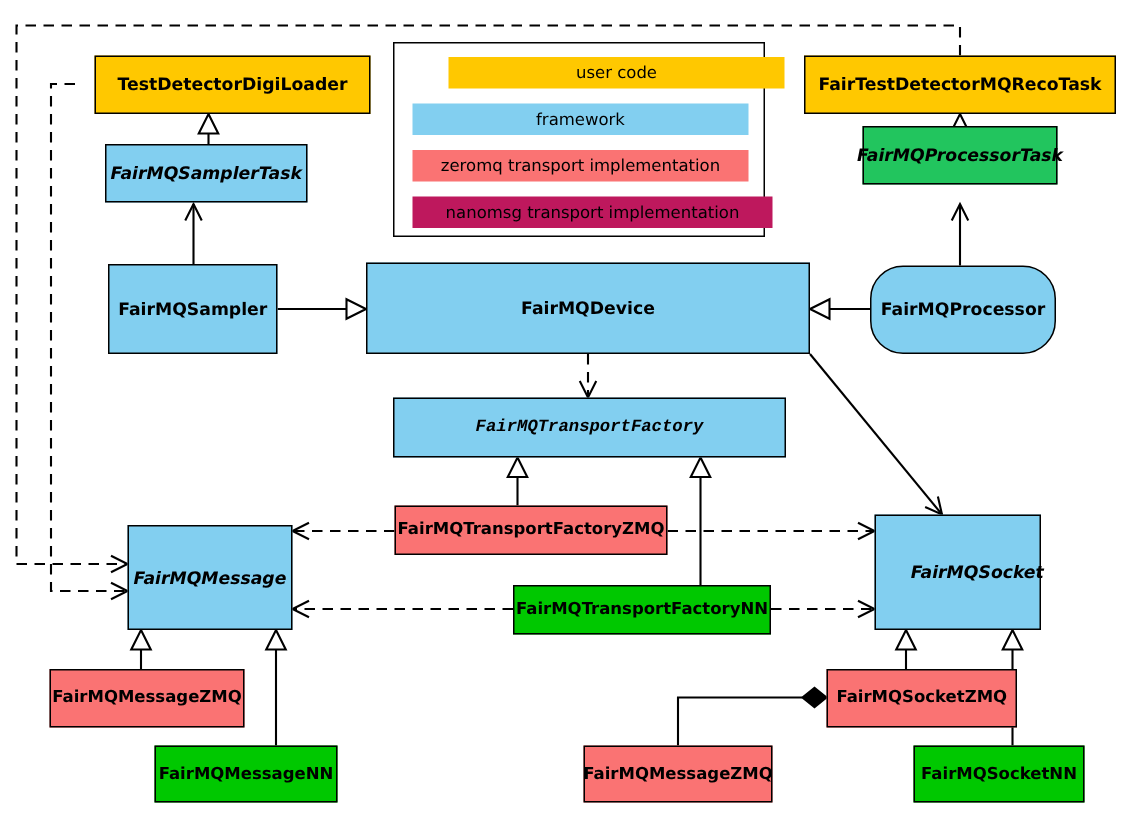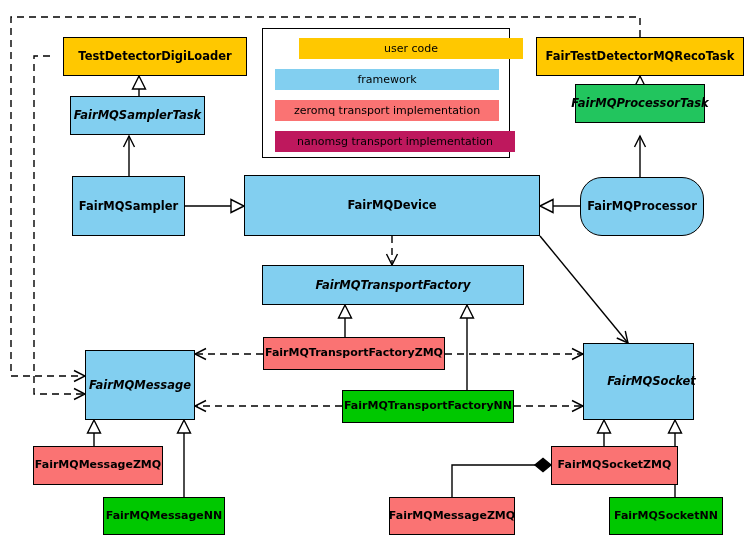--- a/index.html
+++ b/index.html
@@ -120,21 +120,21 @@
       </div>
       <div class="node" style="left: 536px; top: 37px; width: 208px; height: 39px; background: rgb(255, 200, 0); font-size: 11.5px;">
         <span class="lbl t-bold">FairTestDetectorMQRecoTask</span>
       </div>
       <div class="node" style="left: 575px; top: 84px; width: 130px; height: 39px; background: #22c55e; font-size: 11.5px; justify-content: center;">
         <span class="lbl t-bolditalic">FairMQProcessorTask</span>
       </div>
       <div class="node" style="left: 580px; top: 177px; width: 124px; height: 59px; background: rgb(130, 207, 240); font-size: 11.5px; border-radius: 22px;">
         <span class="lbl t-bold">FairMQProcessor</span>
       </div>
-      <div class="node" style="left: 262px; top: 265px; width: 262px; height: 40px; background: rgb(130, 207, 240); font-size: 11.5px;">
+      <div class="node" style="left: 262px; top: 265px; width: 262px; height: 40px; background: rgb(130, 207, 240); font-size: 11.5px; font-family: Liberation Mono, monospace;">
         <span class="lbl t-bolditalic">FairMQTransportFactory</span>
       </div>
       <div class="node" style="left: 263px; top: 337px; width: 182px; height: 33px; background: rgb(250, 115, 115); font-size: 11px;">
         <span class="lbl t-bold">FairMQTransportFactoryZMQ</span>
       </div>
       <div class="node" style="left: 342px; top: 390px; width: 172px; height: 33px; background: rgb(0, 200, 0); font-size: 11px; text-align: right;">
         <span class="lbl t-bold">FairMQTransportFactoryNN</span>
       </div>
       <div class="node" style="left: 85px; top: 350px; width: 110px; height: 70px; background: rgb(130, 207, 240); font-size: 11.5px;">
         <span class="lbl t-bolditalic">FairMQMessage</span>

